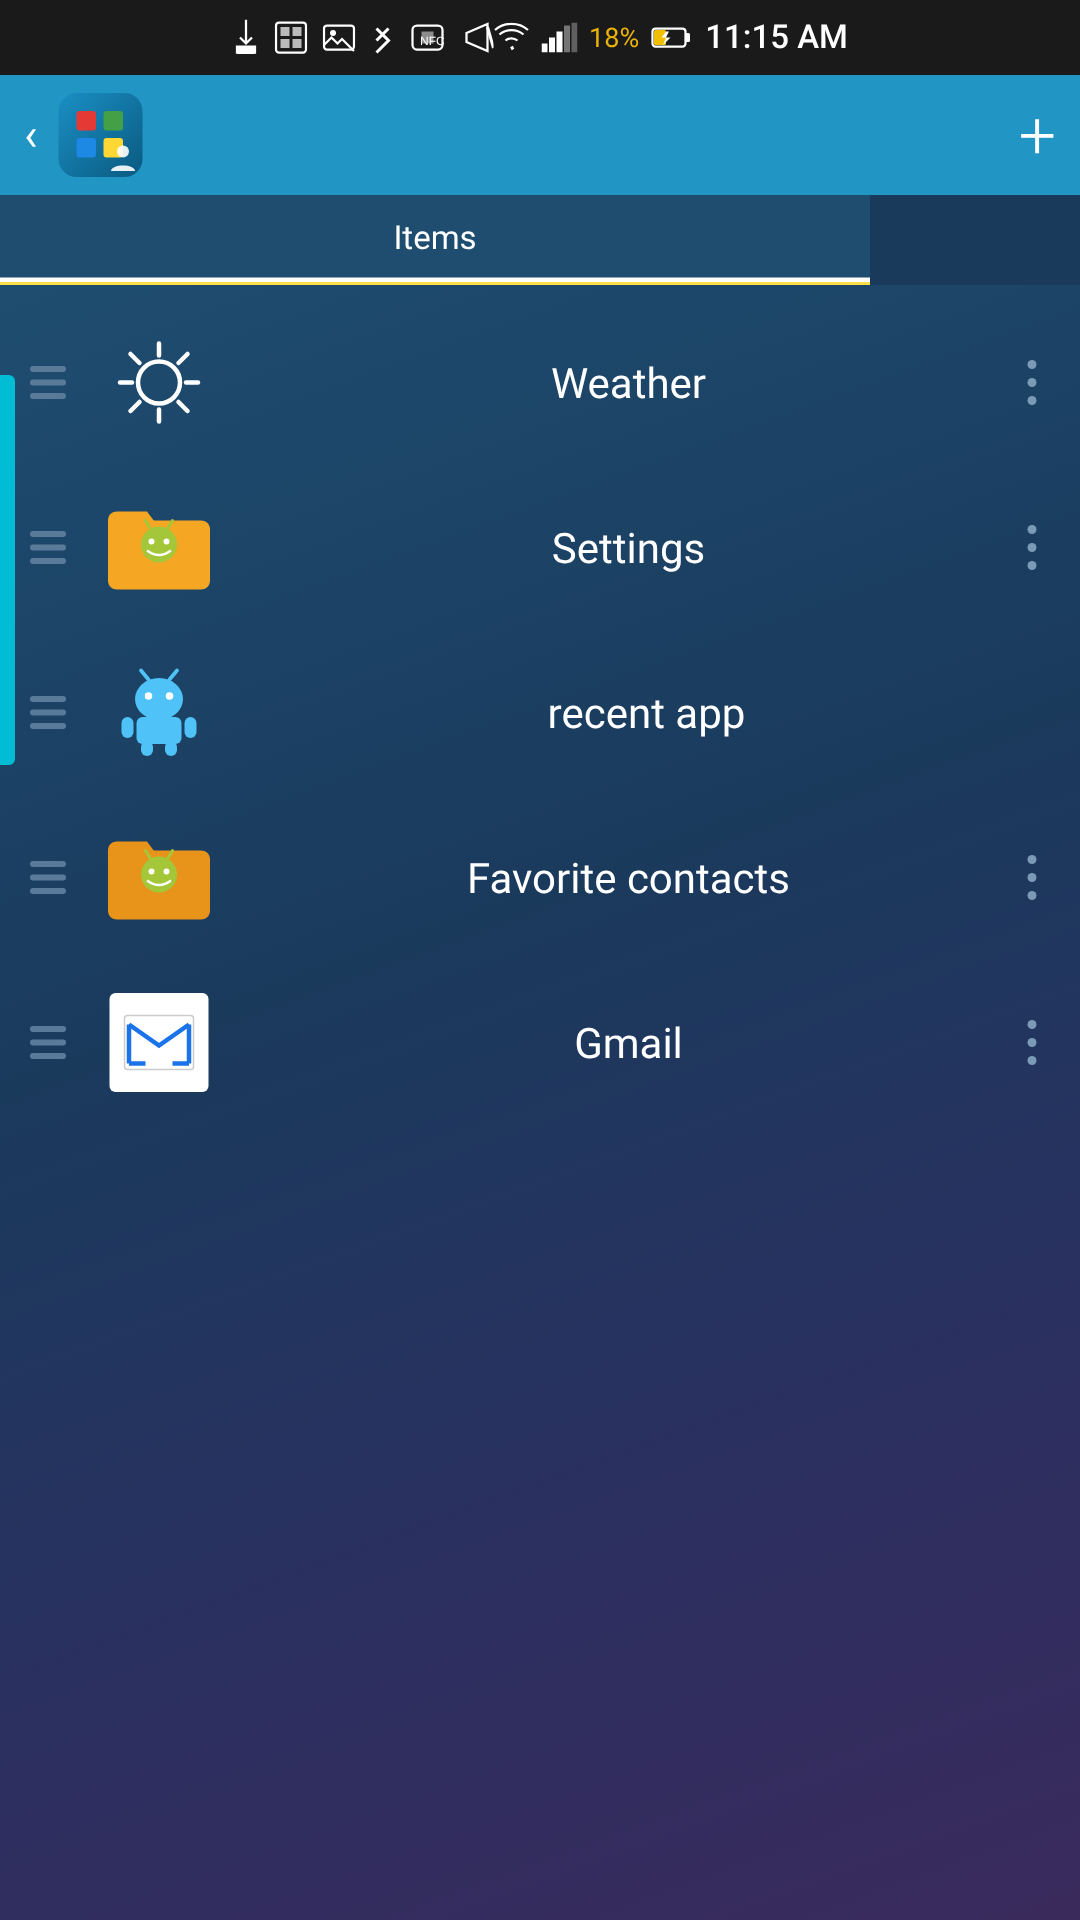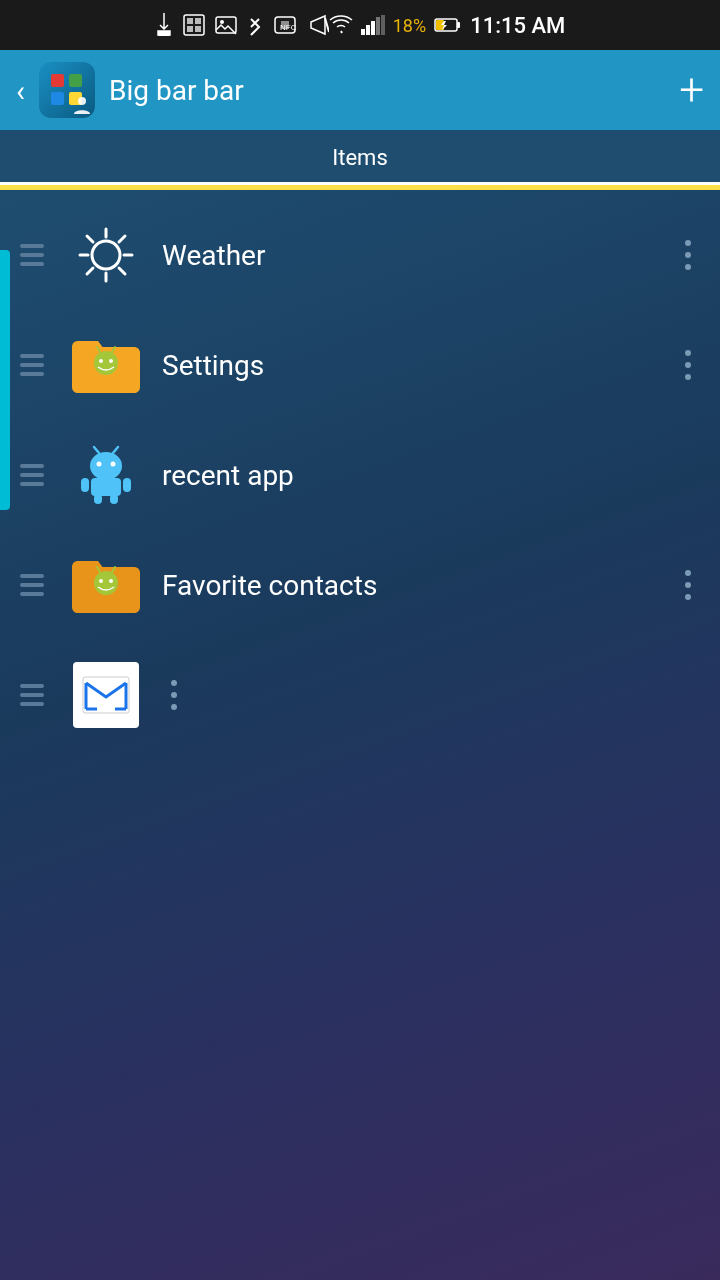--- a/index.html
+++ b/index.html
@@ -94,26 +94,26 @@
       font-weight: 300;
       line-height: 1;
     }
     .back-arrow {
       color: white;
       font-size: 30px;
     }
 
     
     .tabs {
-      width: 720px;
+      width: 580px;
       height: 60px;
       background: #1e4d70;
       display: flex;
       align-items: stretch;
-      border-bottom: 5px solid #fde047;
+      border-bottom: 2px solid #fde047;
     }
     .tab {
       flex: 1;
       display: flex;
       align-items: center;
       justify-content: center;
       color: white;
       font-size: 22px;
       position: relative;
       cursor: pointer;
@@ -147,20 +147,21 @@
       top: 60px;
       width: 10px;
       height: 260px;
       background: #00bcd4;
       border-radius: 0 4px 4px 0;
     }
 
     
     .list-items {
       padding: 10px 0;
+      text-align: center;
     }
 
     .list-item {
       display: flex;
       align-items: center;
       padding: 18px 20px;
       height: 110px;
       position: relative;
     }
 
@@ -302,21 +303,20 @@
         <div class="dot dot-green"></div>
         <div class="dot dot-blue"></div>
         <div class="dot dot-yellow"></div>
       </div>
 
       <svg style="position:absolute;bottom:2px;right:2px;" width="22" height="22" viewBox="0 0 22 22" fill="none">
         <circle cx="11" cy="7" r="4" fill="white" opacity="0.9"></circle>
         <path d="M3 20c0-5 16-5 16 0" fill="white" opacity="0.9"></path>
       </svg>
     </div>
-    <span class="app-bar-title">Big bar bar</span>
   </div>
   <span class="app-bar-plus" style="color:white;font-size:44px;">+</span>
 </div>
 
 <div class="tabs">
   <div class="tab active">
     <span>Items</span>
   </div>
 </div>
 
@@ -455,20 +455,21 @@
             <rect x="2" y="2" width="46" height="36" rx="2" stroke="#ccc" stroke-width="1" fill="white"></rect>
 
             <path d="M5 8 L25 22 L45 8" stroke="#1a73e8" stroke-width="3" fill="none"></path>
             <path d="M5 8 L5 34" stroke="#1a73e8" stroke-width="3" fill="none"></path>
             <path d="M45 8 L45 34" stroke="#1a73e8" stroke-width="3" fill="none"></path>
             <line x1="5" y1="34" x2="16" y2="34" stroke="#1a73e8" stroke-width="3"></line>
             <line x1="34" y1="34" x2="45" y2="34" stroke="#1a73e8" stroke-width="3"></line>
           </svg>
         </div>
       </div>
+      <span class="item-label">Gmail</span>
       <div class="item-more">
         <div class="more-dot"></div>
         <div class="more-dot"></div>
         <div class="more-dot"></div>
       </div>
     </div>
 
   </div>
 </div>
 

